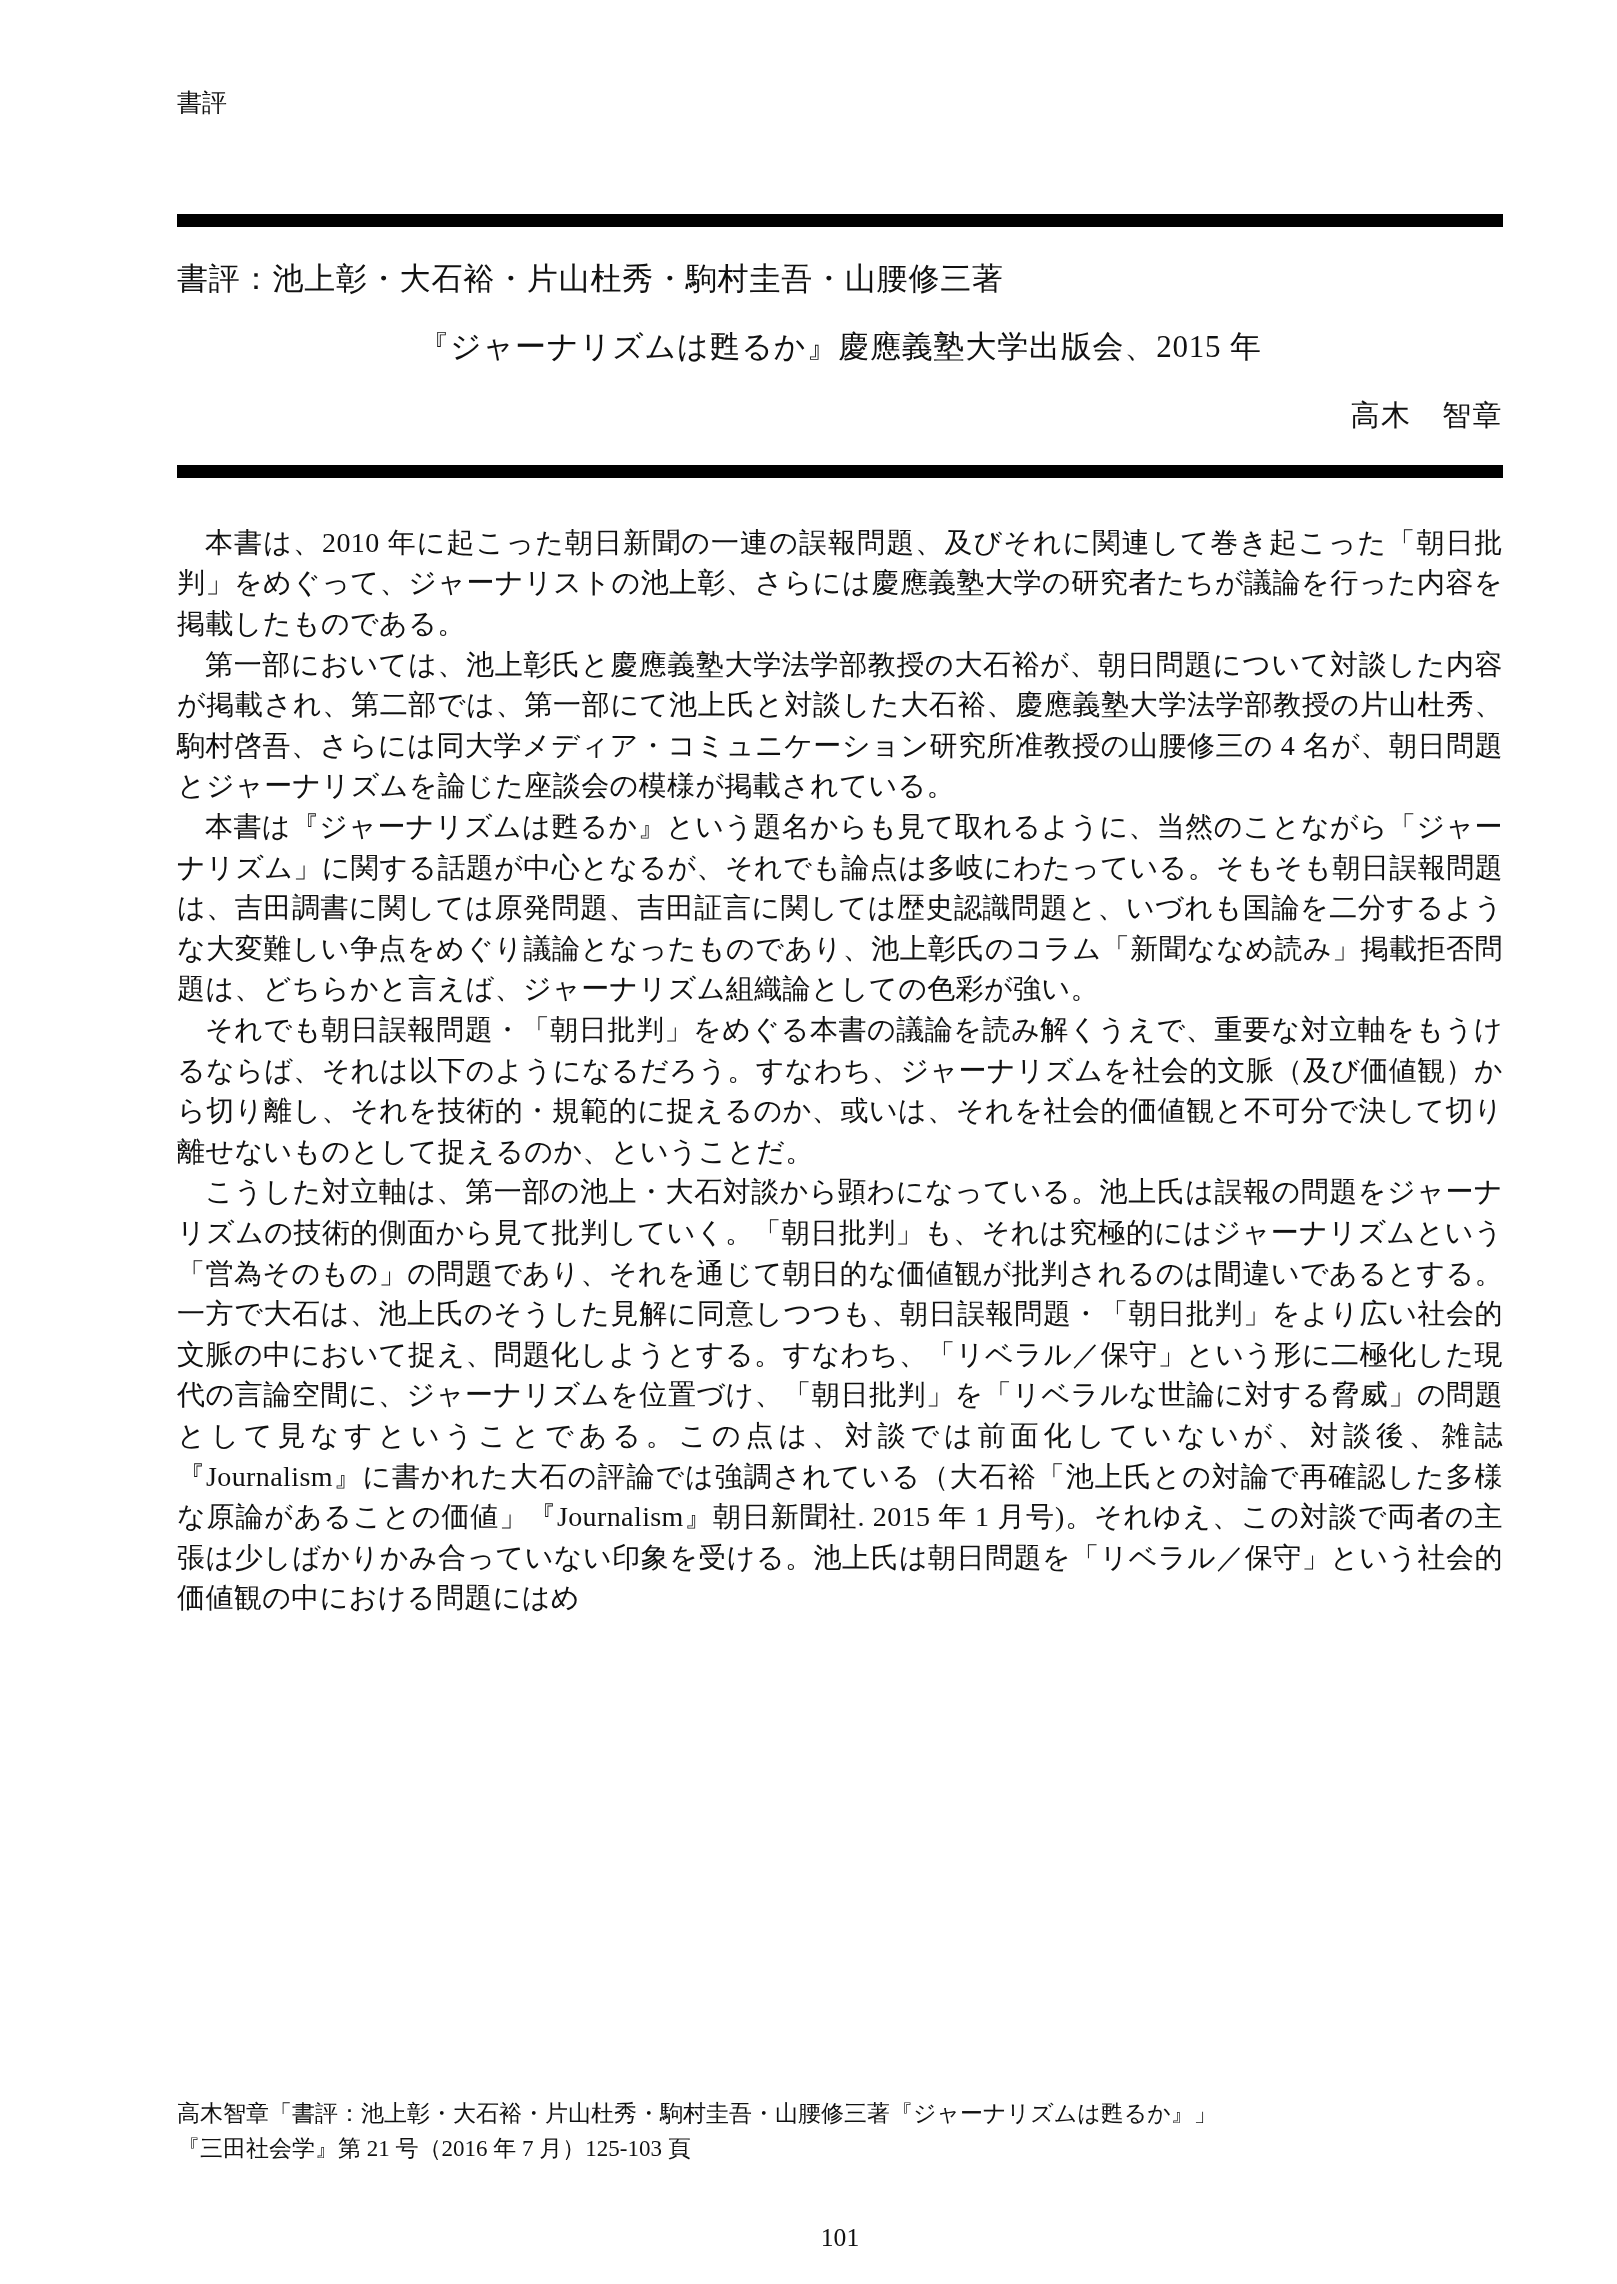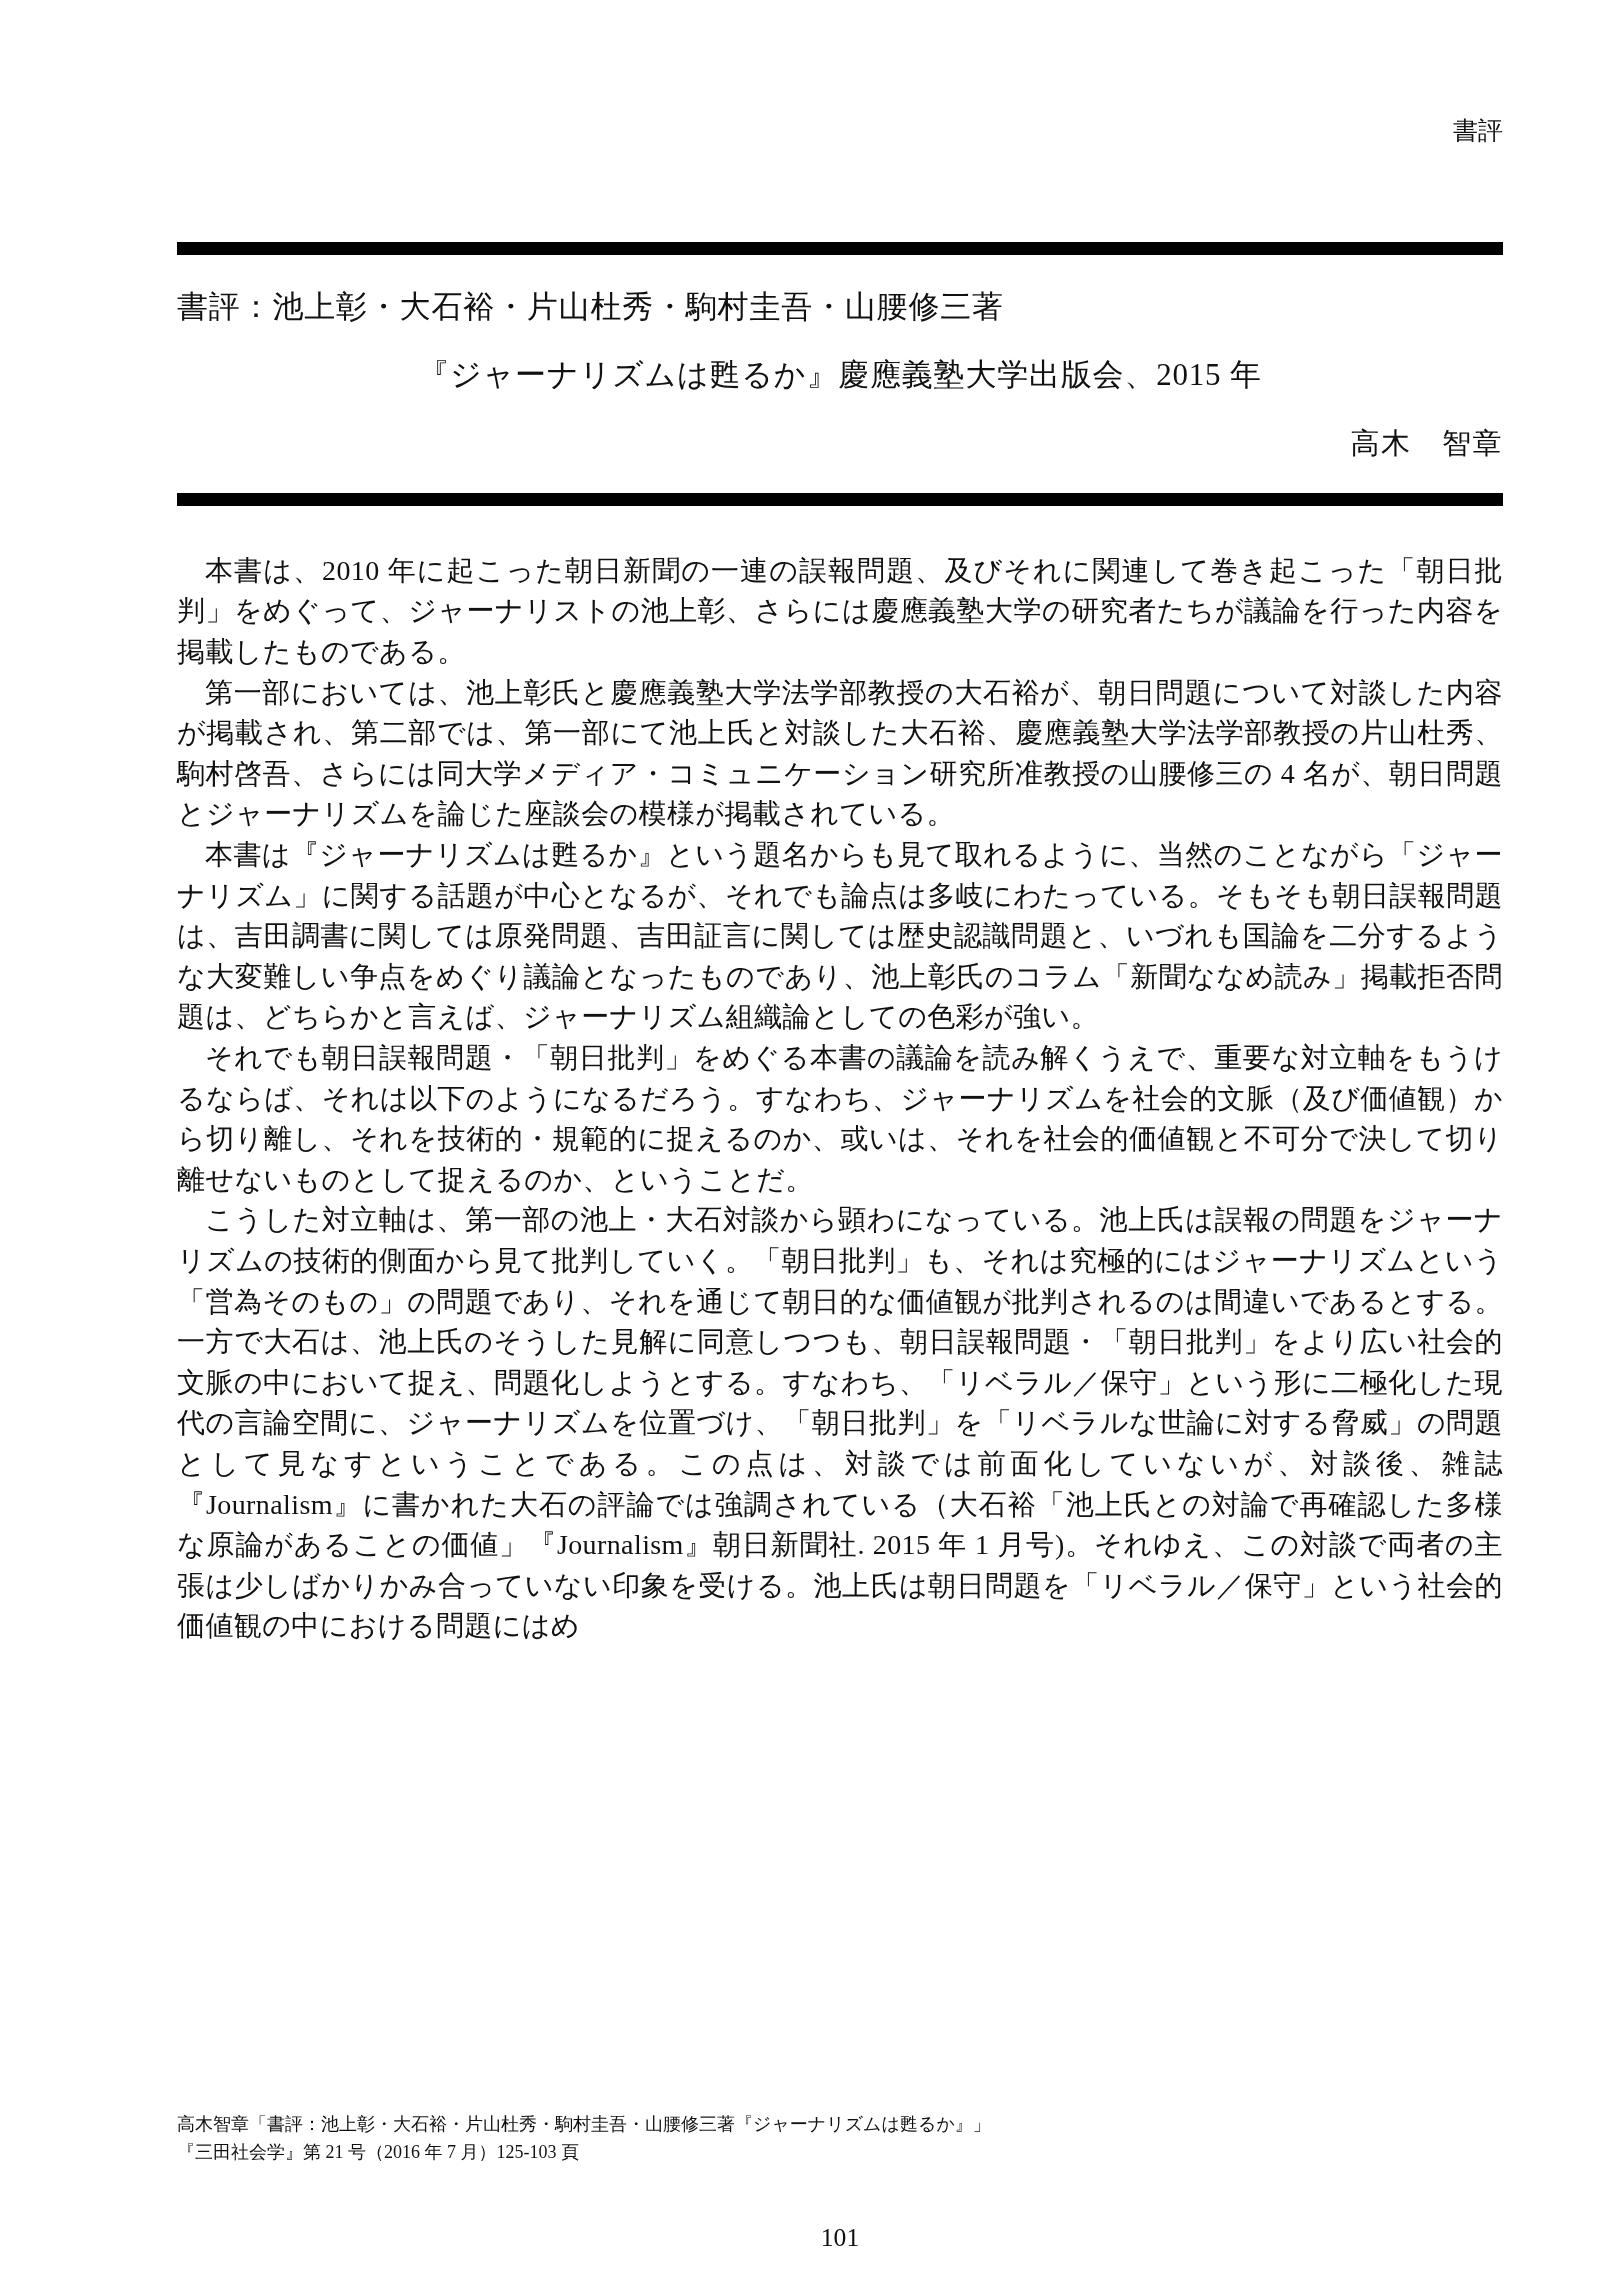--- a/index.html
+++ b/index.html
@@ -23,22 +23,21 @@
     overflow: hidden;
   }
   .content {
     position: absolute;
     left: 177px;
     top: 0;
     width: 1326px;
     height: 2284px;
   }
   .header-label {
-    padding-top: 116px;
-    text-align: right;
+    padding-top: 88px;
     font-size: 25px;
     line-height: 1.2;
   }
   .rule {
     width: 100%;
     height: 12.8px;
     background: #000000;
     border: none;
   }
   .rule-top { margin-top: 96px; }
@@ -74,21 +73,21 @@
     text-align: justify;
     text-justify: inter-character;
     text-indent: 1em;
     letter-spacing: 0.4px;
   }
   .footer-citation {
     position: absolute;
     left: 0;
     bottom: 117px;
     width: 100%;
-    font-size: 18px;
+    font-size: 23px;
     line-height: 1.55;
     text-align: left;
   }
   .footer-citation div {
     margin: 0;
   }
   .page-number {
     position: absolute;
     left: 0;
     bottom: 31px;

